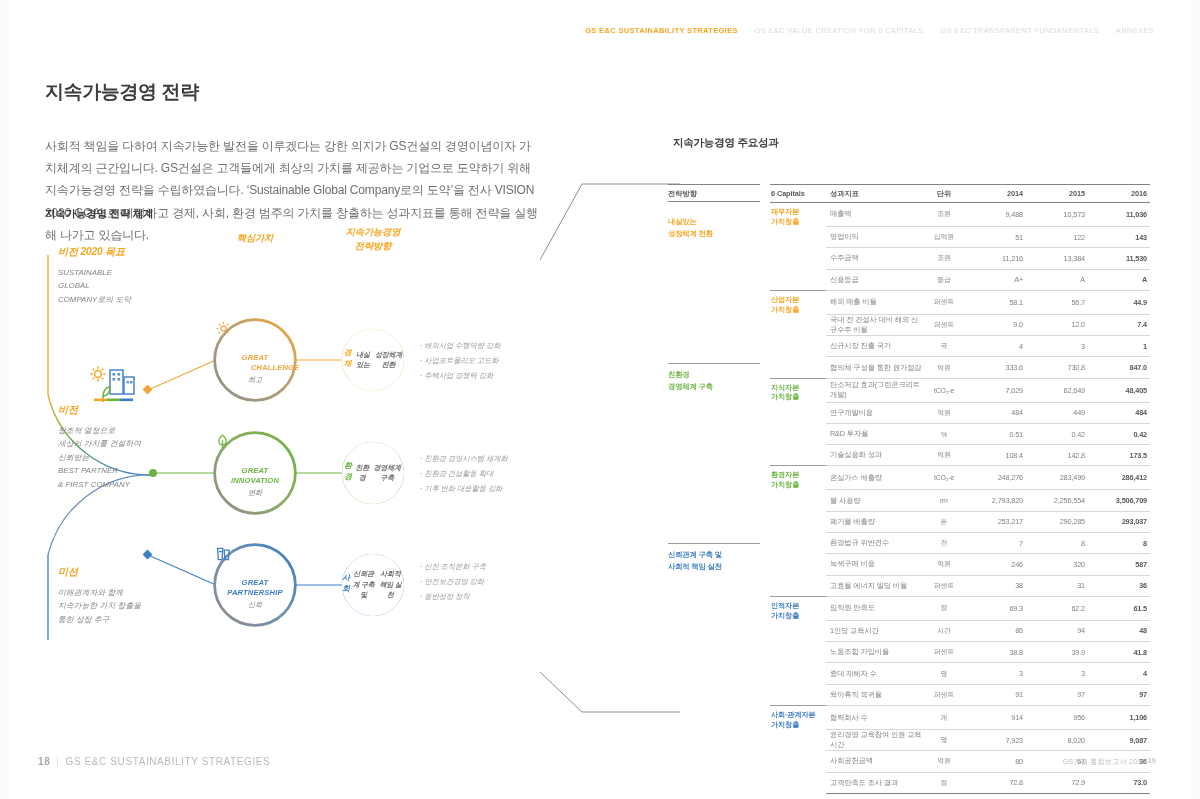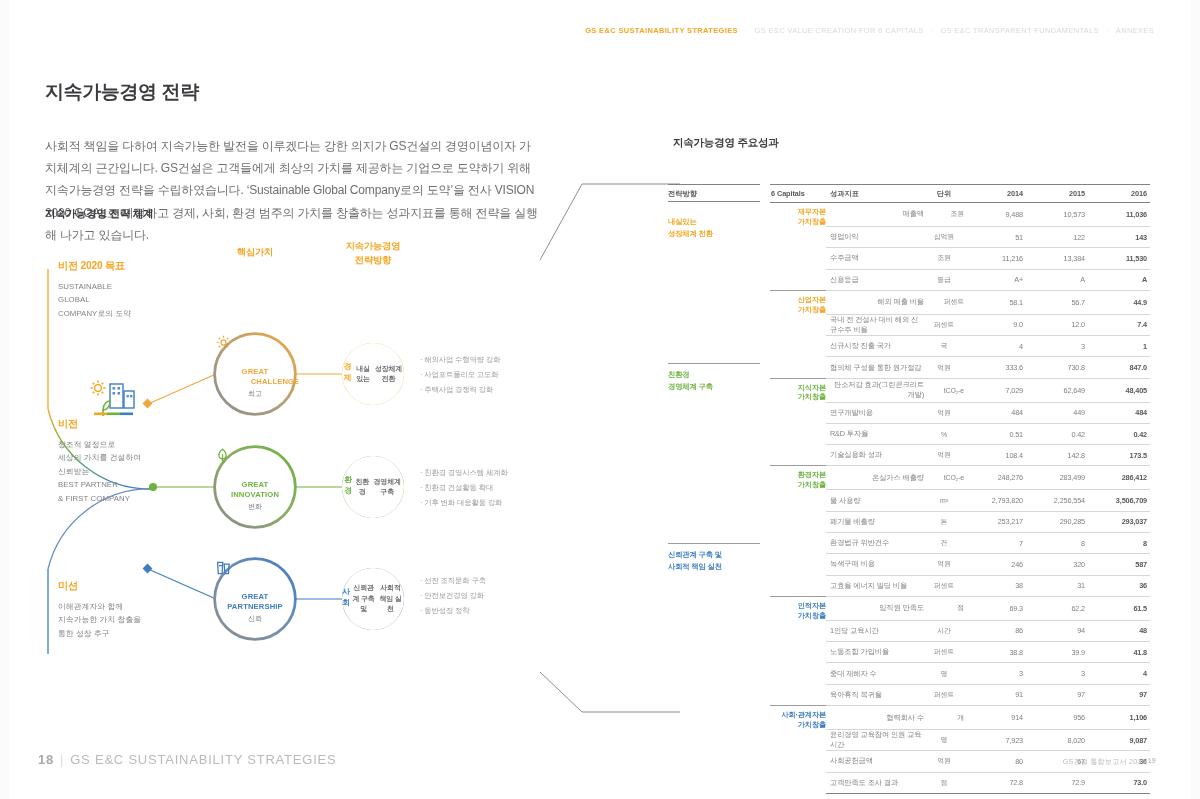--- a/index.html
+++ b/index.html
@@ -37,21 +37,21 @@
   #sub-left {
     position: absolute; left: 45px; top: 207px;
     font-size: 10.5px; font-weight: bold; color: #3b3b3f; letter-spacing: -.02em;
   }
   #sub-right {
     position: absolute; left: 673px; top: 136px;
     font-size: 10.5px; font-weight: bold; color: #3b3b3f; letter-spacing: -.02em;
   }
 
   
-  #diagram { position: absolute; left: 30px; top: 239px; width: 560px; height: 420px; }
+  #diagram { position: absolute; left: 30px; top: 225px; width: 560px; height: 420px; font-style: italic; }
   #diagram svg { position: absolute; left: 0; top: 0; }
 
   .col-head {
     position: absolute; font-size: 9.3px; font-weight: bold; letter-spacing: -.02em;
     text-align: center; white-space: nowrap;
   }
   .blk { position: absolute; }
   .blk .hd { font-size: 10.2px; font-weight: bold; letter-spacing: -.02em; margin-bottom: 7px; }
   .blk .bd { font-size: 7.8px; line-height: 1.72; color: #808285; letter-spacing: .01em; }
 
@@ -82,21 +82,21 @@
   th, td { padding: 0; font-weight: normal; }
   thead th {
     border-top: 1.1px solid #808285; border-bottom: .9px solid #808285;
     height: 18px; vertical-align: middle; font-weight: bold; color: #58595b;
     font-size: 7.3px; letter-spacing: -.01em;
   }
   tbody td {
     height: 21.3px; vertical-align: middle; border-bottom: .75px solid #d6d7d9;
     color: #808285; letter-spacing: -.02em;
   }
-  tbody tr.grpstart td { border-top: .95px solid #9b9c9e; text-align: right; }
+  tbody tr.grpstart td { border-top: .95px solid #9b9c9e; }
   tbody tr:last-child td { border-bottom: 1.1px solid #808285; }
   td.cap { width: 56px; padding-left: 1px; font-weight: bold; font-size: 7.2px;
            vertical-align: top; padding-top: 4px; line-height: 1.35; border-bottom: none; }
   td.cap.blank { border-bottom: none; }
   td.ind { padding-left: 4px; }
   td.unit { width: 40px; text-align: center; font-size: 6.9px; }
   td.num { width: 62px; text-align: right; padding-right: 3px; }
   td.num.y2016 { font-weight: bold; color: #58595b; }
   thead th.ind { text-align: left; padding-left: 4px; }
   thead th.cap { text-align: left; padding-left: 1px; }
@@ -114,21 +114,21 @@
     color: #58595b; border-top: 1.1px solid #808285; border-bottom: .9px solid #808285;
     height: 18px; line-height: 18px; letter-spacing: -.01em;
   }
 
   
   #connectors { position: absolute; left: 540px; top: 180px; }
 
   
   #foot-l {
     position: absolute; left: 38px; bottom: 32px;
-    font-size: 13px; color: #b9babd; letter-spacing: .06em; display: flex; gap: 6px;
+    font-size: 10px; color: #b9babd; letter-spacing: .06em; display: flex; gap: 6px;
   }
   #foot-l .pg { font-weight: bold; color: #a8a9ac; }
   #foot-r {
     position: absolute; right: 44px; bottom: 32px;
     font-size: 7.1px; color: #b9babd; letter-spacing: .03em; display: flex; gap: 0;
   }
   #foot-r .pg { font-weight: normal; color: #a8a9ac; }
   .bar { color: #dadbde; }
   
   #edge-l { position: absolute; left: 0; top: 0; width: 9px; height: 799px; background: #fbfbfb; }

